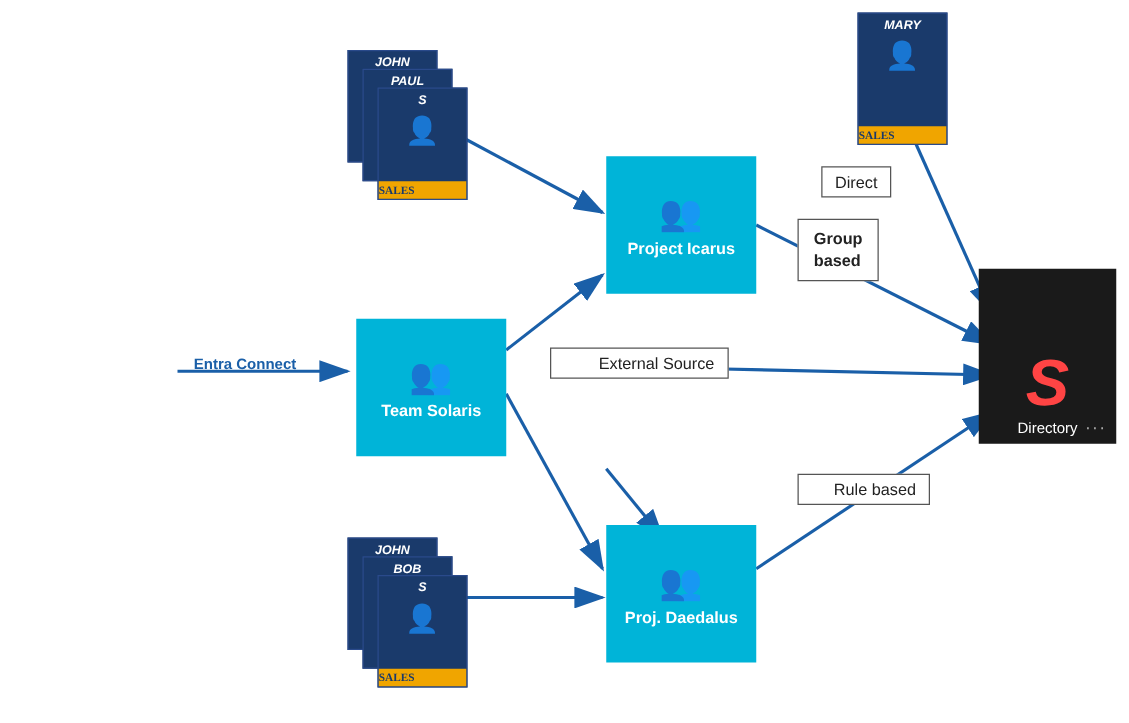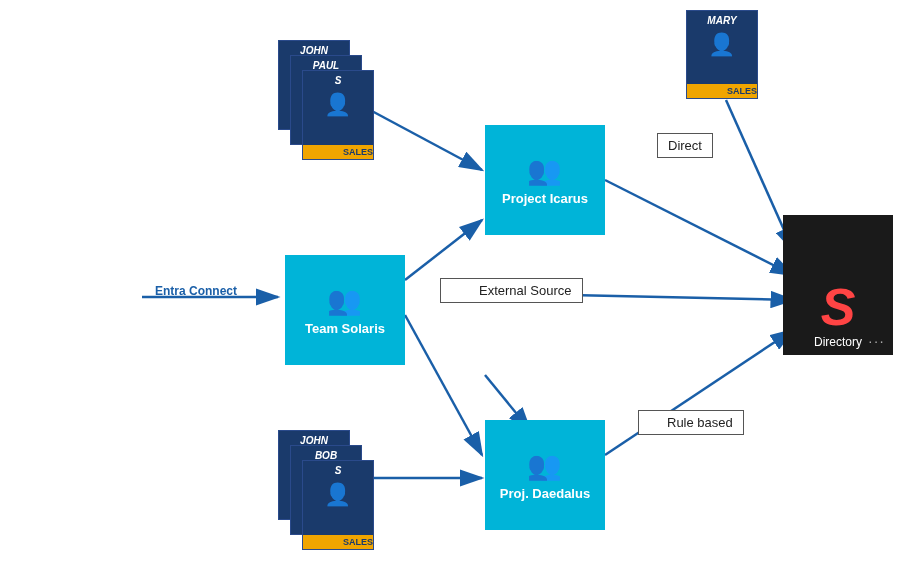--- a/index.html
+++ b/index.html
@@ -128,31 +128,32 @@
     }
 
     .card-badge {
       position: absolute;
       bottom: 0;
       width: 100%;
       background: #f0a500;
       color: #1a3a6b;
       font-size: 9px;
       font-weight: 700;
-      text-align: right;
+      text-align: left;
       padding: 2px 0;
+      font-family: Liberation Serif, serif;
     }
 
     
     .mary-card {
       position: absolute;
       left: 686px;
       top: 10px;
       width: 72px;
-      height: 89px;
+      height: 106px;
       background: #1a3a6b;
       border: 1px solid #2a4a8b;
       display: flex;
       flex-direction: column;
       align-items: center;
       justify-content: flex-start;
       padding-top: 4px;
     }
 
     
@@ -223,21 +224,21 @@
     }
 
     .external-source-label {
       left: 440px;
       top: 278px;
       padding-left: 38px;
     }
 
     .rule-based-label {
       left: 638px;
-      top: 410px;
+      top: 379px;
       padding-left: 28px;
     }
 
     
     .rule-banner {
       position: absolute;
       left: 438px;
       top: 358px;
       background: #f0a500;
       padding: 5px 14px;
@@ -365,19 +366,20 @@
   </div>
 
   <div class="salesforce-box">
     <div class="salesforce-logo">S</div>
     <div class="salesforce-label">Directory</div>
     <div class="salesforce-dots">···</div>
   </div>
 
   <div class="label-box direct-label">Direct</div>
 
+  <div class="label-box group-based-label">Group<br>based</div>
 
   <div class="label-box external-source-label">External Source</div>
 
   <div class="label-box rule-based-label">Rule based</div>
 
 
 </div>
 
 </body></html>

